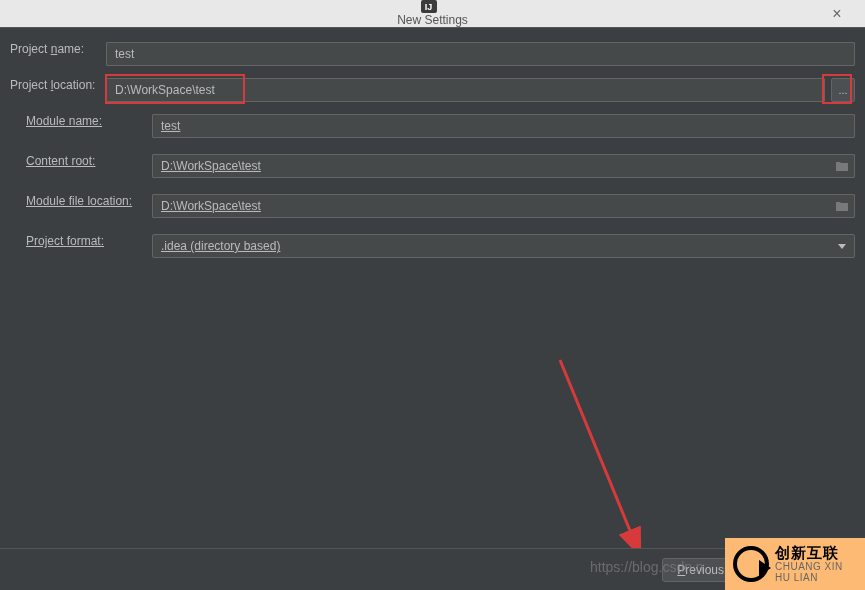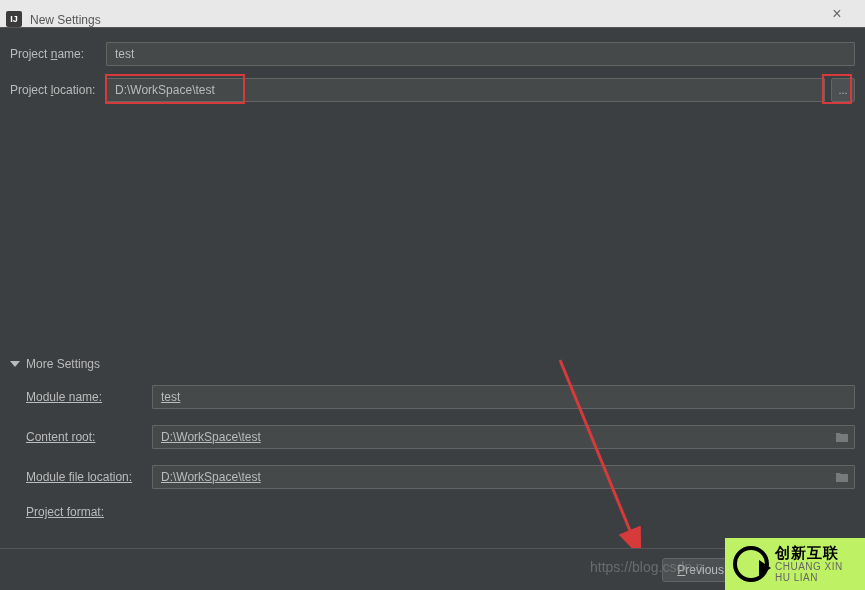--- a/index.html
+++ b/index.html
@@ -14,24 +14,25 @@
       font-size: 12px;
       width: 865px;
       height: 590px;
       overflow: hidden;
       position: relative;
     }
     .titlebar {
       background: #e8e8e8;
       height: 28px;
       display: flex;
-      align-items: flex-end;
+      align-items: center;
       padding: 0 6px;
       border-bottom: 1px solid #555;
       position: relative;
+      flex-direction: column;
     }
     .titlebar-icon {
       width: 16px;
       height: 16px;
       background: #3b3b3b;
       margin-right: 8px;
       display: inline-flex;
       align-items: center;
       justify-content: center;
       color: #fff;
@@ -54,21 +55,20 @@
       justify-content: center;
       color: #666;
       font-size: 16px;
       cursor: pointer;
     }
     .content {
       padding: 14px 10px;
     }
     .form-row {
       display: flex;
-      align-items: center;
       margin-bottom: 12px;
       gap: 6px;
     }
     .form-label {
       width: 90px;
       font-size: 12px;
       color: #bbbbbb;
       white-space: nowrap;
     }
     .underline {
@@ -240,21 +240,21 @@
       font-size: 14px;
       opacity: 0.6;
       z-index: 5;
     }
     .logo-overlay {
       position: absolute;
       right: 0;
       bottom: 0;
       width: 140px;
       height: 52px;
-      background: #bef264;
+      background: #fdba74;
       display: flex;
       align-items: center;
       padding: 4px 8px;
       gap: 6px;
       z-index: 10;
     }
     .logo-circle {
       width: 36px;
       height: 36px;
       border: 4px solid #000;
@@ -303,24 +303,20 @@
   <div class="form-row">
     <div class="form-label">Project <span class="underline">n</span>ame:</div>
     <input class="text-input" type="text" value="test" style="">
   </div>
   <div class="form-row">
     <div class="form-label">Project <span class="underline">l</span>ocation:</div>
     <input class="text-input" type="text" value="D:\WorkSpace\test" style="">
     <div class="browse-btn">...</div>
   </div>
 
-  <div class="more-settings-header">
-    <span class="arrow-down"></span>
-    <span>More Settings</span>
-  </div>
 
   <div class="more-settings-content">
     <div class="form-row">
       <div class="form-label">Modul<span class="underline">e</span> name:</div>
       <input class="text-input" type="text" value="test" style="">
     </div>
     <div class="form-row">
       <div class="form-label">Content <span class="underline">r</span>oot:</div>
       <div class="input-with-icon">
         <input class="text-input" type="text" value="D:\WorkSpace\test" style="">
@@ -337,20 +333,24 @@
         <input class="text-input" type="text" value="D:\WorkSpace\test" style="">
         <span class="folder-icon">
           <svg viewBox="0 0 14 12">
               <path fill="#aaa" d="M1 2h4l1 1h7v8H1z"></path>
             </svg>
         </span>
       </div>
     </div>
     <div class="form-row">
       <div class="form-label">Project <span class="underline">f</span>ormat:</div>
+      <div class="dropdown">
+        <div class="dropdown-value">.idea (directory based)</div>
+        <span class="dropdown-arrow"></span>
+      </div>
     </div>
   </div>
 </div>
 
 <div class="red-box red-box-1"></div>
 <div class="red-box red-box-2"></div>
 
 <svg class="red-arrow" width="200" height="230">
   <defs>
     <marker id="arrowhead" markerWidth="10" markerHeight="8" refX="9" refY="4" orient="auto">

